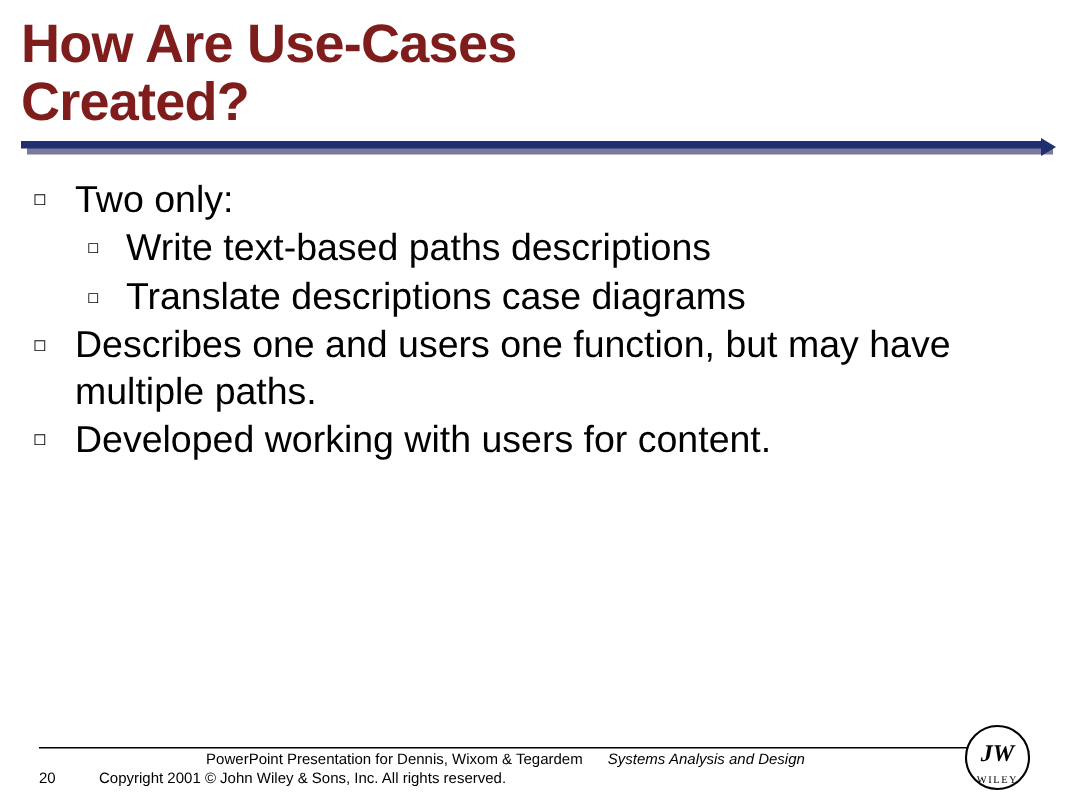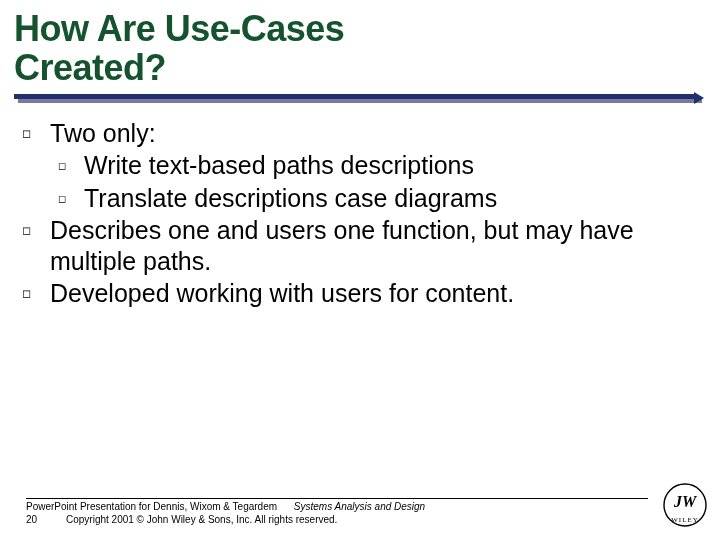--- a/index.html
+++ b/index.html
@@ -8,21 +8,21 @@
 
   .slide {
     position: absolute;
     top: 10px; left: 12px; right: 12px; bottom: 10px;
   }
 
   .title {
     font-weight: 700;
     font-size: 36px;
     line-height: 1.08;
-    color: #14532d;
+    color: #7f1d1d;
     letter-spacing: -0.5px;
     margin-left: 2px;
   }
 
   .rule-wrap { position: relative; height: 10px; margin-top: 6px; margin-left: 2px; margin-right: 6px; }
   .rule-shadow { position: absolute; left: 4px; right: 0; top: 4px; height: 5px; background: #7a7a9a; }
   .rule-bar    { position: absolute; left: 0; right: 6px; top: 0; height: 5px; background: #1f2f6f; }
   .rule-cap    { position: absolute; right: -2px; top: -2px; width: 0; height: 0;
                  border-top: 6px solid transparent; border-bottom: 6px solid transparent;
                  border-left: 10px solid #1f2f6f; }
@@ -44,29 +44,29 @@
   .sub { margin-left: 36px; }
 
   .footer {
     position: absolute;
     left: 14px; right: 60px; bottom: 4px;
     font-size: 10px;
     line-height: 1.25;
     color: #000;
   }
   .footer-hr { border: 0; border-top: 1px solid #000; margin-bottom: 2px; }
-  .footer-row1 { text-align: left; }
+  .footer-row1 { text-align: center; }
   .footer-row1 .ital { font-style: italic; margin-left: 14px; }
   .footer-row2 { display: flex; }
   .footer-row2 .pg { width: 40px; }
   .footer-row2 .cp { flex: 1; text-align: left; padding-right: 4px; }
 
   .logo {
     position: absolute;
-    right: 0; bottom: 2px;
+    right: 20px; bottom: 2px;
     width: 46px; height: 46px;
   }
   .logo svg { width: 46px; height: 46px; }
 </style>
 </head>
 <body>
 
 <div class="slide">
 
   <div class="title">

